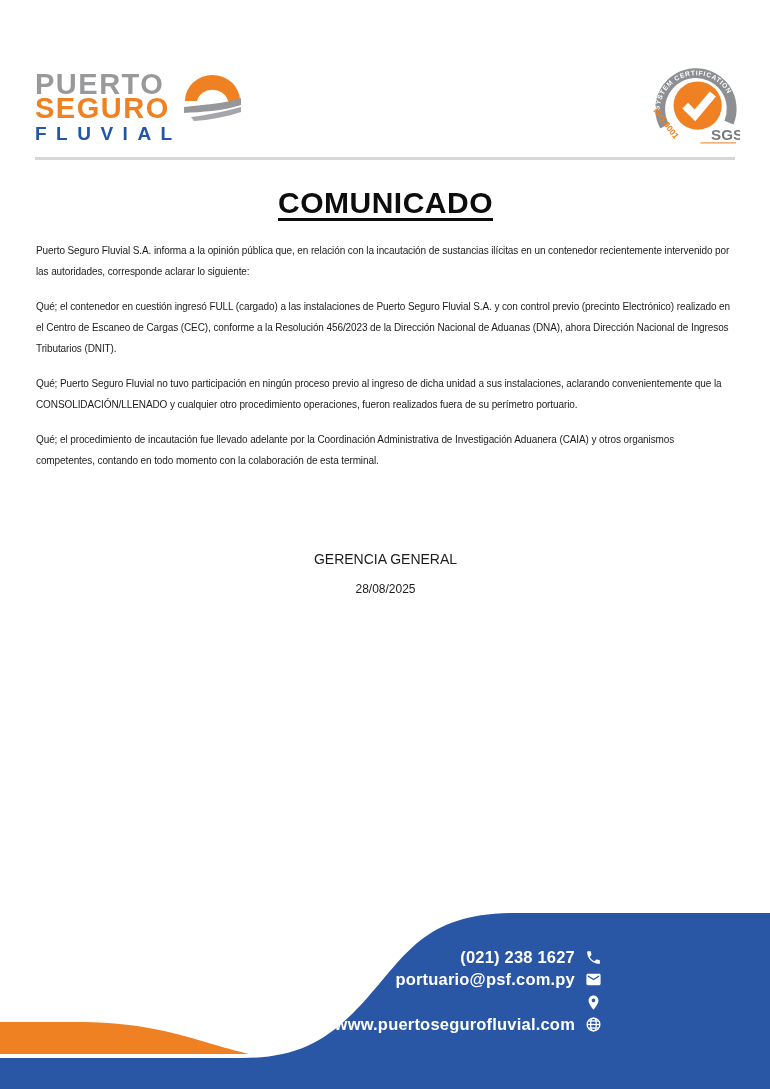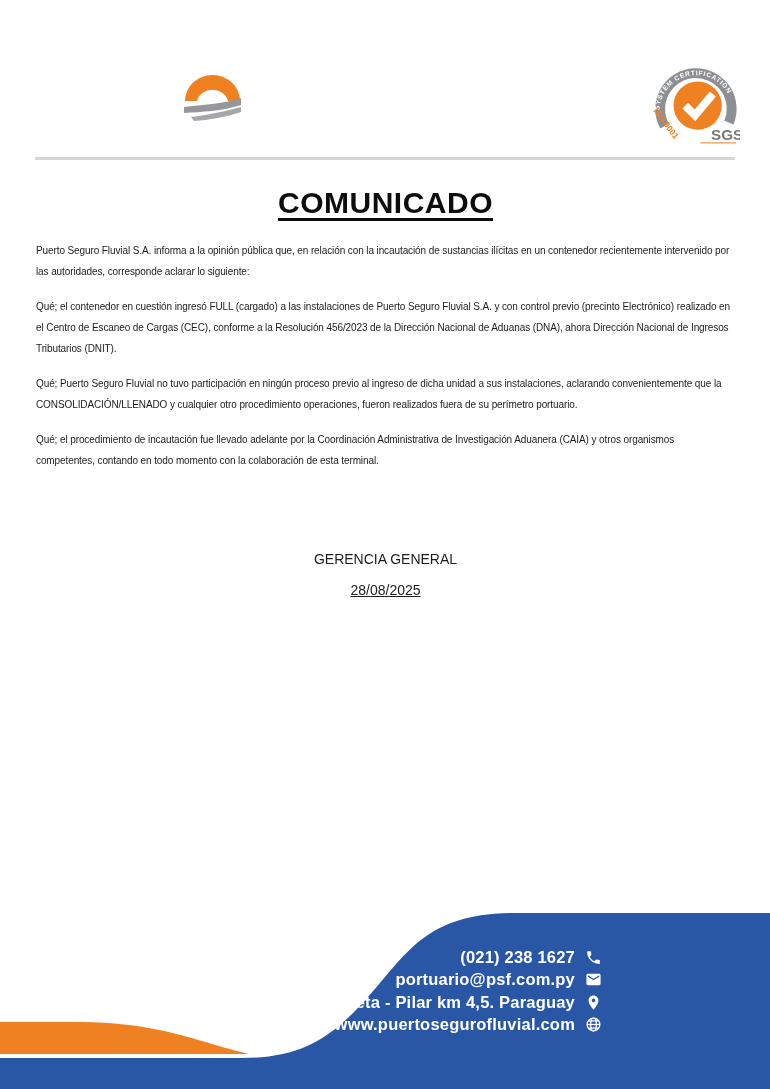--- a/index.html
+++ b/index.html
@@ -33,21 +33,21 @@
     letter-spacing: 0.5px; text-decoration: underline;
     text-decoration-thickness: 2.5px; text-underline-offset: 5px;
     margin-bottom: 20px;
   }
   .para {
     font-size: 10px; line-height: 21px; letter-spacing: -0.1px;
     margin-bottom: 14px; color: #1c1c1c;
   }
   .sign-block { margin-top: 80px; text-align: center; }
   .sign-name { font-size: 14px; color: #1c1c1c; }
-  .sign-date { font-size: 14px; color: #1c1c1c; margin-top: 15px; text-decoration: underline; }
+  .sign-date { font-size: 12px; color: #1c1c1c; margin-top: 15px; }
 
   
   .footer { position: absolute; left: 0; bottom: 0; width: 625px; height: 176px; }
   .footer svg.shapes { position: absolute; left: 0; top: 0; }
   .contact-block { position: absolute; right: 23px; top: 33px; }
   .contact-row {
     display: flex; justify-content: flex-end; align-items: center;
     height: 22.5px; color: #ffffff; font-weight: bold; font-size: 16.5px;
     letter-spacing: 0.2px; white-space: nowrap;
   }
@@ -55,20 +55,25 @@
   .contact-row .c-icon svg { width: 17px; height: 17px; }
 </style>
 </head>
 <body>
 
 <div class="page">
 
   <div class="header">
 
     <div class="logo">
+      <div class="logo-words">
+        <div class="logo-w1">PUERTO</div>
+        <div class="logo-w2">SEGURO</div>
+        <div class="logo-w3">FLUVIAL</div>
+      </div>
       <span class="logo-mark">
         <svg width="57" height="48" viewBox="0 0 57 48">
           <path d="M1 27 A27.5 26 0 0 1 56 27 L44 27 A16 15 0 0 0 13 27 Z" fill="#f08122"></path>
           <path d="M0 33 C18 31 38 30 57 24 L57 31 C38 37 18 38 0 39 Z" fill="#95979a"></path>
           <path d="M7 43 C24 41 42 37 57 33 L57 38 C42 43 25 46 10 47 Z" fill="#a4a6a9"></path>
         </svg>
       </span>
     </div>
 
     <div class="sgs-badge">
@@ -122,21 +127,20 @@
       </div>
       <div class="contact-row">
         <span>portuario@psf.com.py</span>
         <span class="c-icon">
           <svg viewBox="0 0 24 24">
               <path fill="#ffffff" d="M20 4H4c-1.1 0-1.99.9-1.99 2L2 18c0 1.1.9 2 2 2h16c1.1 0 2-.9 2-2V6c0-1.1-.9-2-2-2zm0 4l-8 5-8-5V6l8 5 8-5v2z"></path>
             </svg>
         </span>
       </div>
       <div class="contact-row">
-        <span>Ruta PY19 Villeta - Pilar km 4,5. Paraguay</span>
         <span class="c-icon">
           <svg viewBox="0 0 24 24">
               <path fill="#ffffff" d="M12 2C8.13 2 5 5.13 5 9c0 5.25 7 13 7 13s7-7.75 7-13c0-3.87-3.13-7-7-7zm0 9.5c-1.38 0-2.5-1.12-2.5-2.5s1.12-2.5 2.5-2.5 2.5 1.12 2.5 2.5-1.12 2.5-2.5 2.5z"></path>
             </svg>
         </span>
       </div>
       <div class="contact-row">
         <span>www.puertosegurofluvial.com</span>
         <span class="c-icon">
           <svg viewBox="0 0 24 24" fill="none" stroke="#ffffff" stroke-width="1.8">

